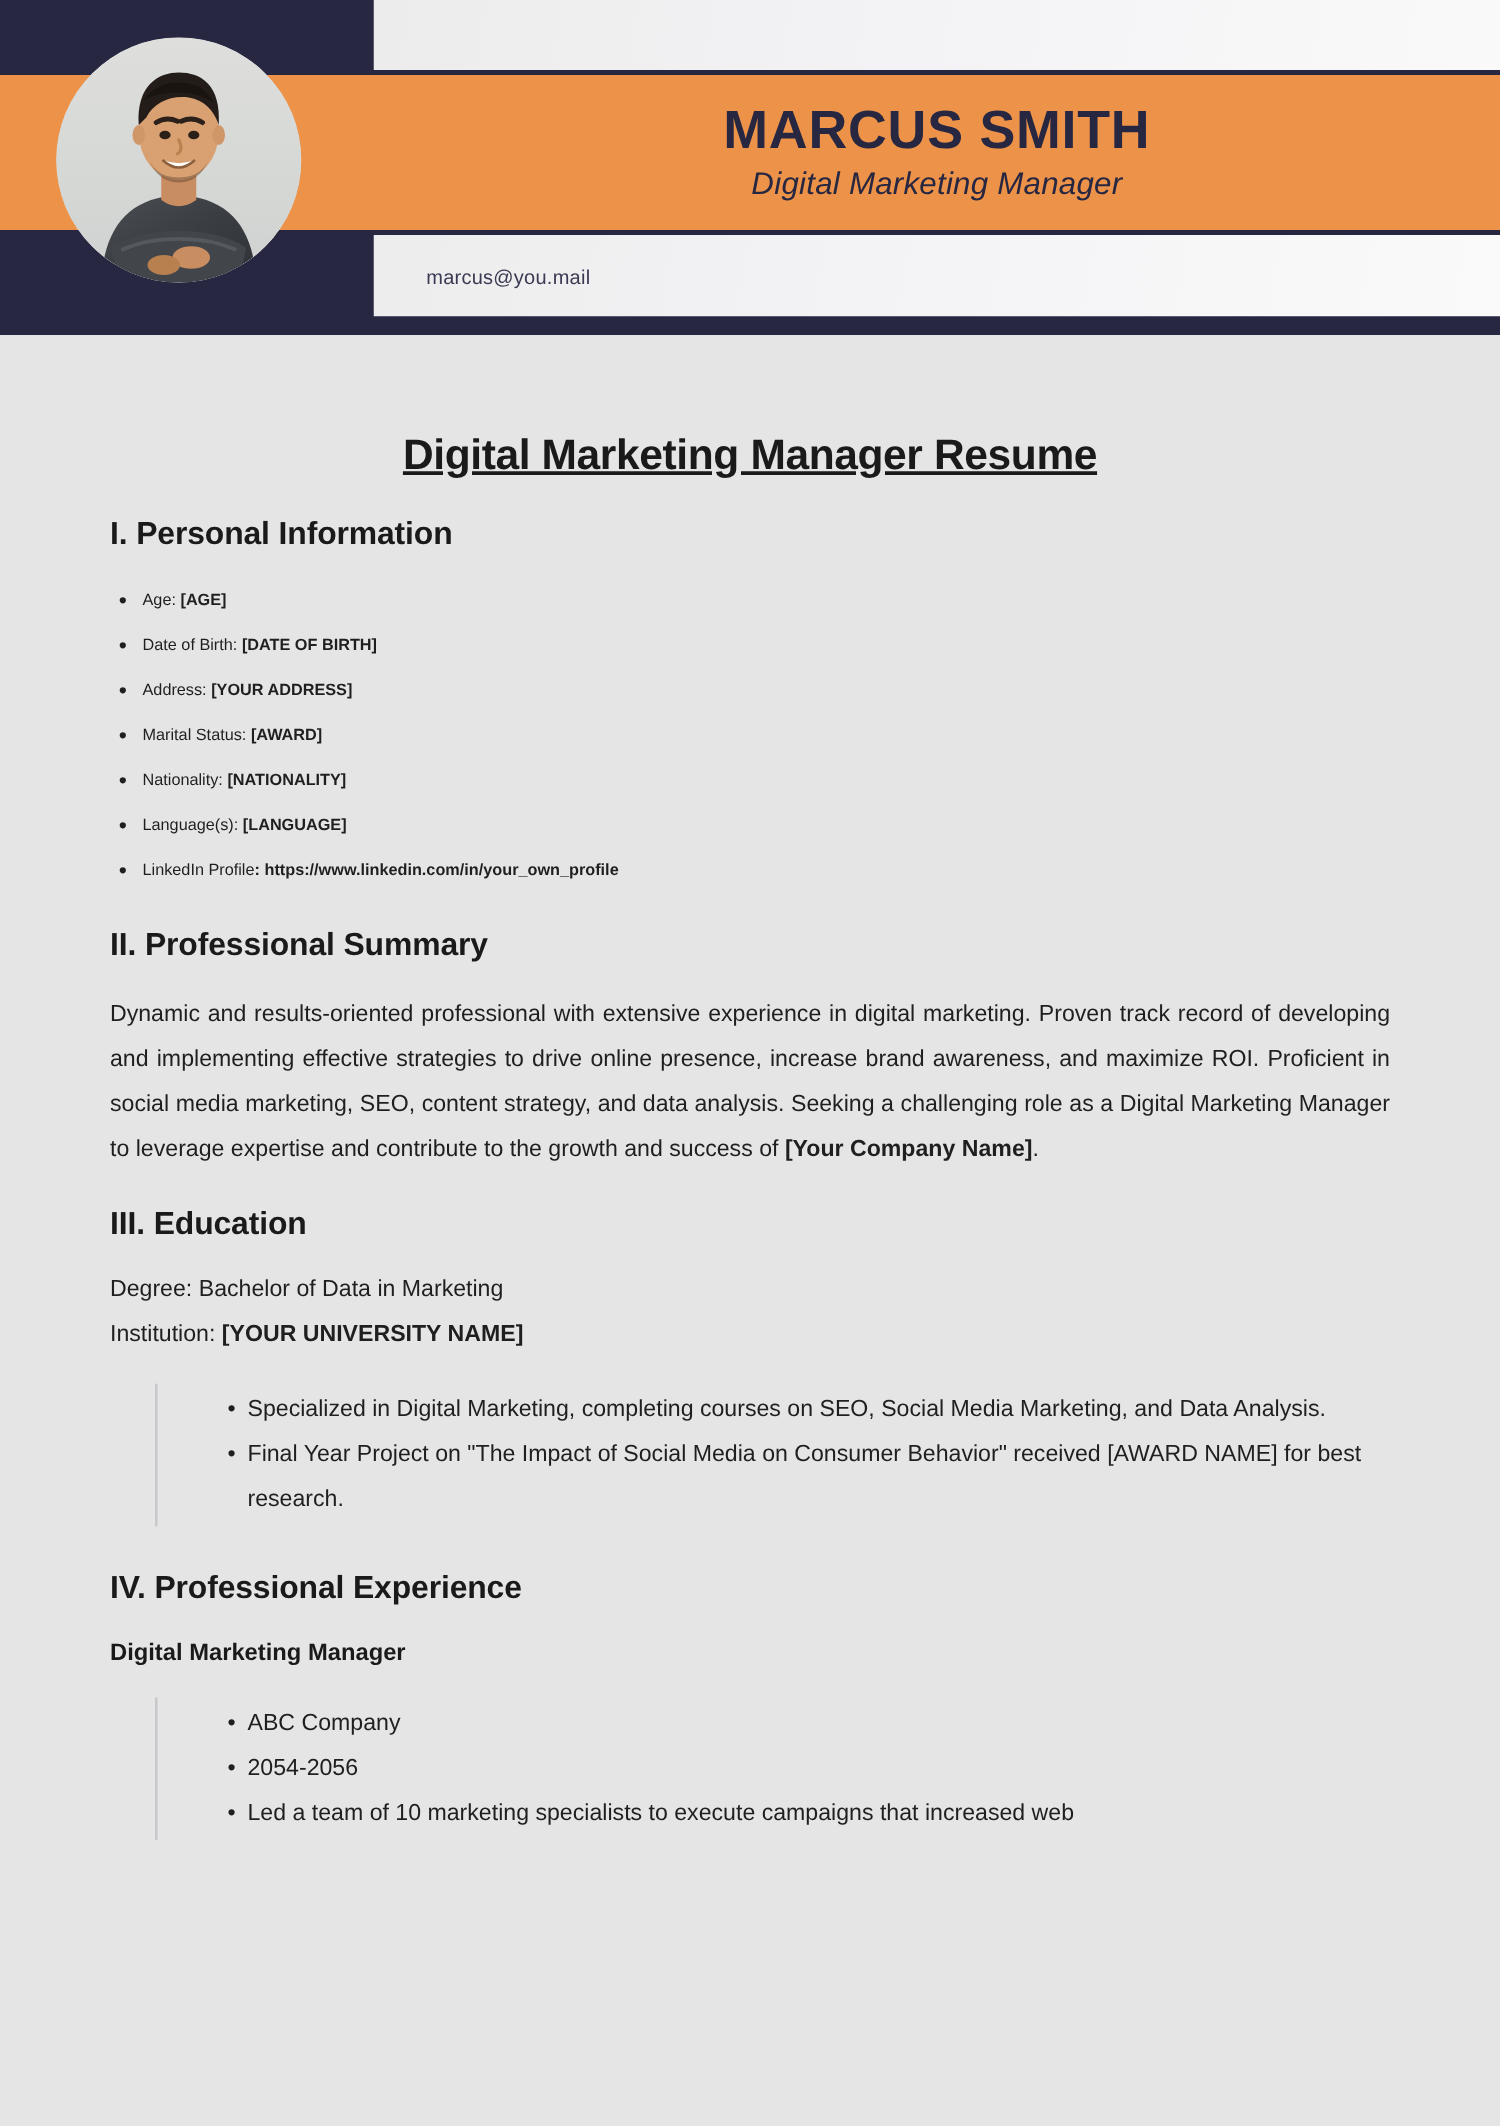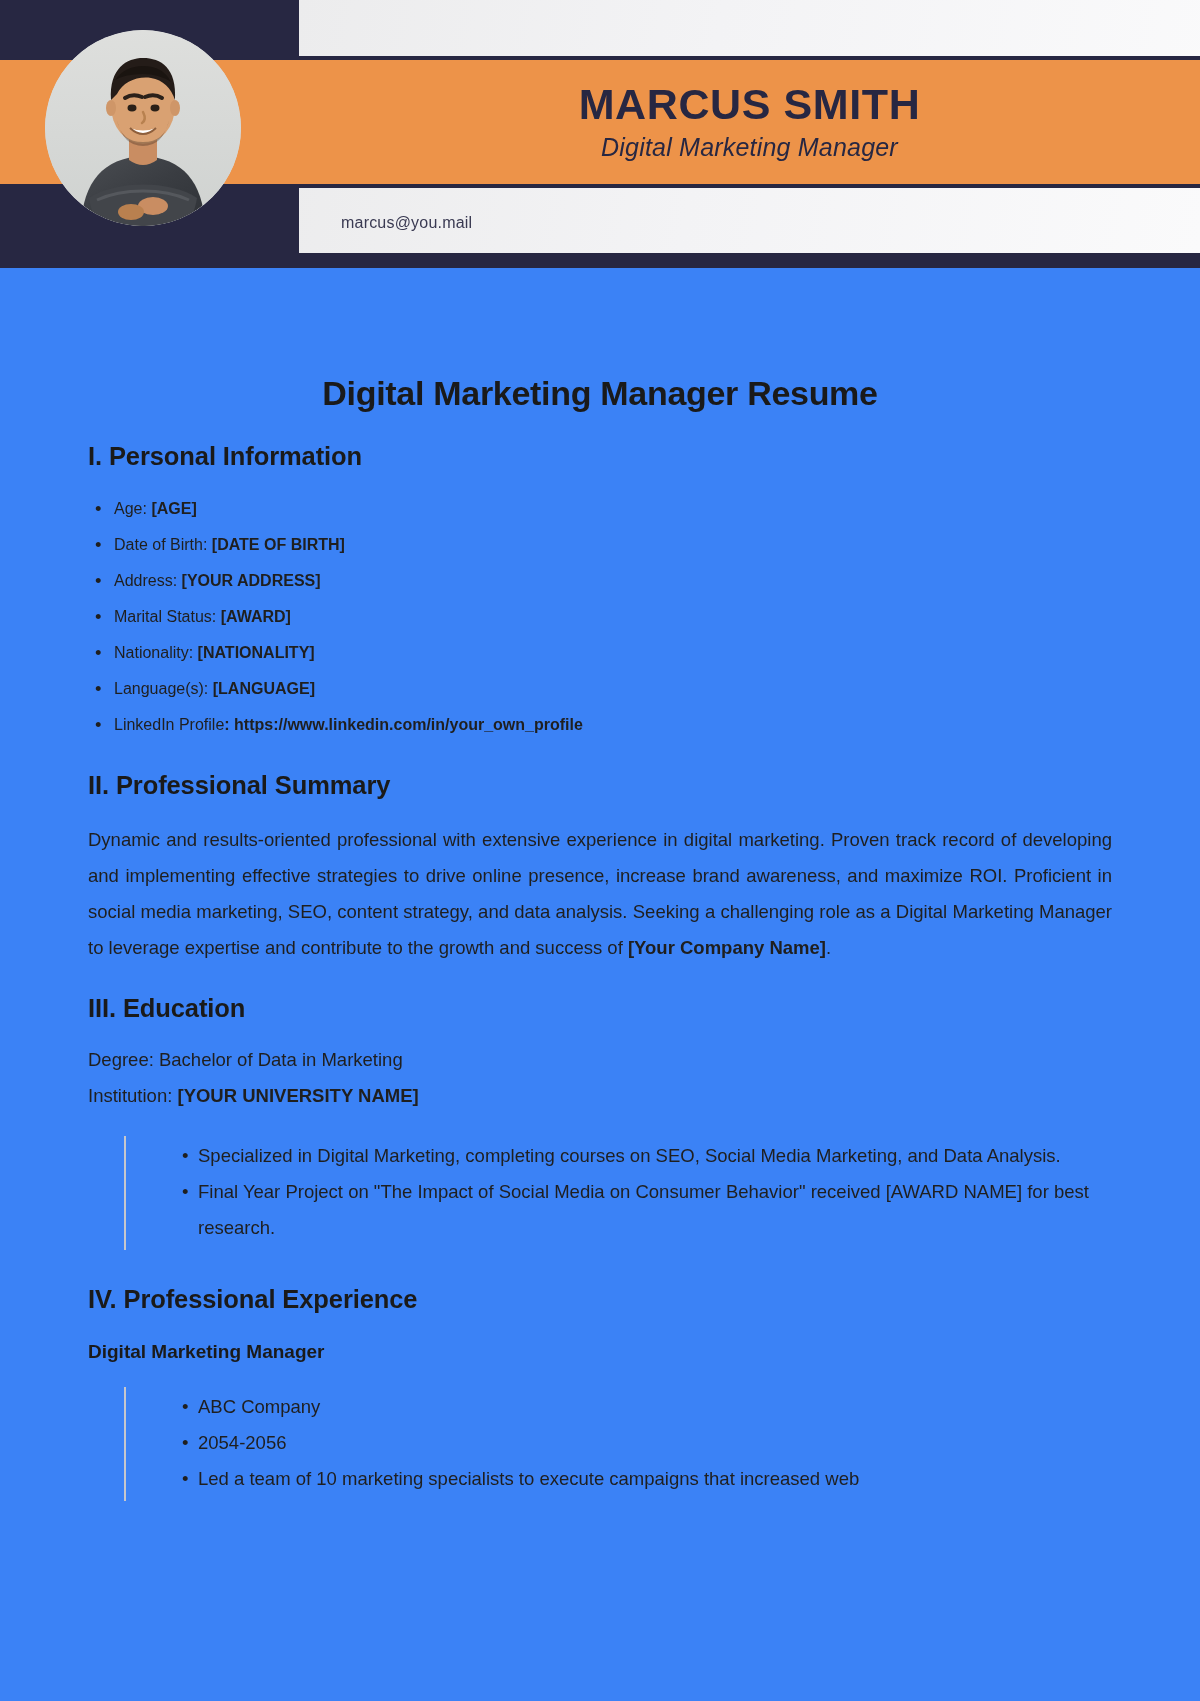--- a/index.html
+++ b/index.html
@@ -12,21 +12,21 @@
   body {
     font-family: "Liberation Sans", sans-serif;
     color: #1a1a1a;
     -webkit-font-smoothing: antialiased;
   }
 
   .page {
     position: relative;
     width: 1200px;
     min-height: 1701px;
-    background: #3b82f6;
+    background: #e5e5e5;
     overflow: hidden;
   }
 
   
   .header {
     position: relative;
     width: 1200px;
     height: 268px;
     background: #262murky;
     background: #272742;
@@ -121,42 +121,43 @@
   
   .content {
     padding: 0 88px;
   }
 
   .doc-title {
     text-align: center;
     font-size: 34px;
     font-weight: bold;
     color: #1a1a1a;
-    margin-top: 105px;
+    margin-top: 76px;
     letter-spacing: -0.3px;
     line-height: 1.2;
+    text-decoration: underline;
   }
 
   h2.section {
     font-size: 25.5px;
     font-weight: bold;
     color: #1a1a1a;
     margin-top: 27px;
     letter-spacing: -0.1px;
     line-height: 1.25;
   }
 
   ul.plain {
     list-style: none;
     margin-top: 18px;
   }
   ul.plain > li {
     position: relative;
     padding-left: 26px;
-    font-size: 16px;
+    font-size: 13px;
     line-height: 36px;
     color: #1f1f1f;
   }
   ul.plain > li::before {
     content: "\2022";
     position: absolute;
     left: 7px;
     top: 0;
     font-size: 18.5px;
     line-height: 36px;

